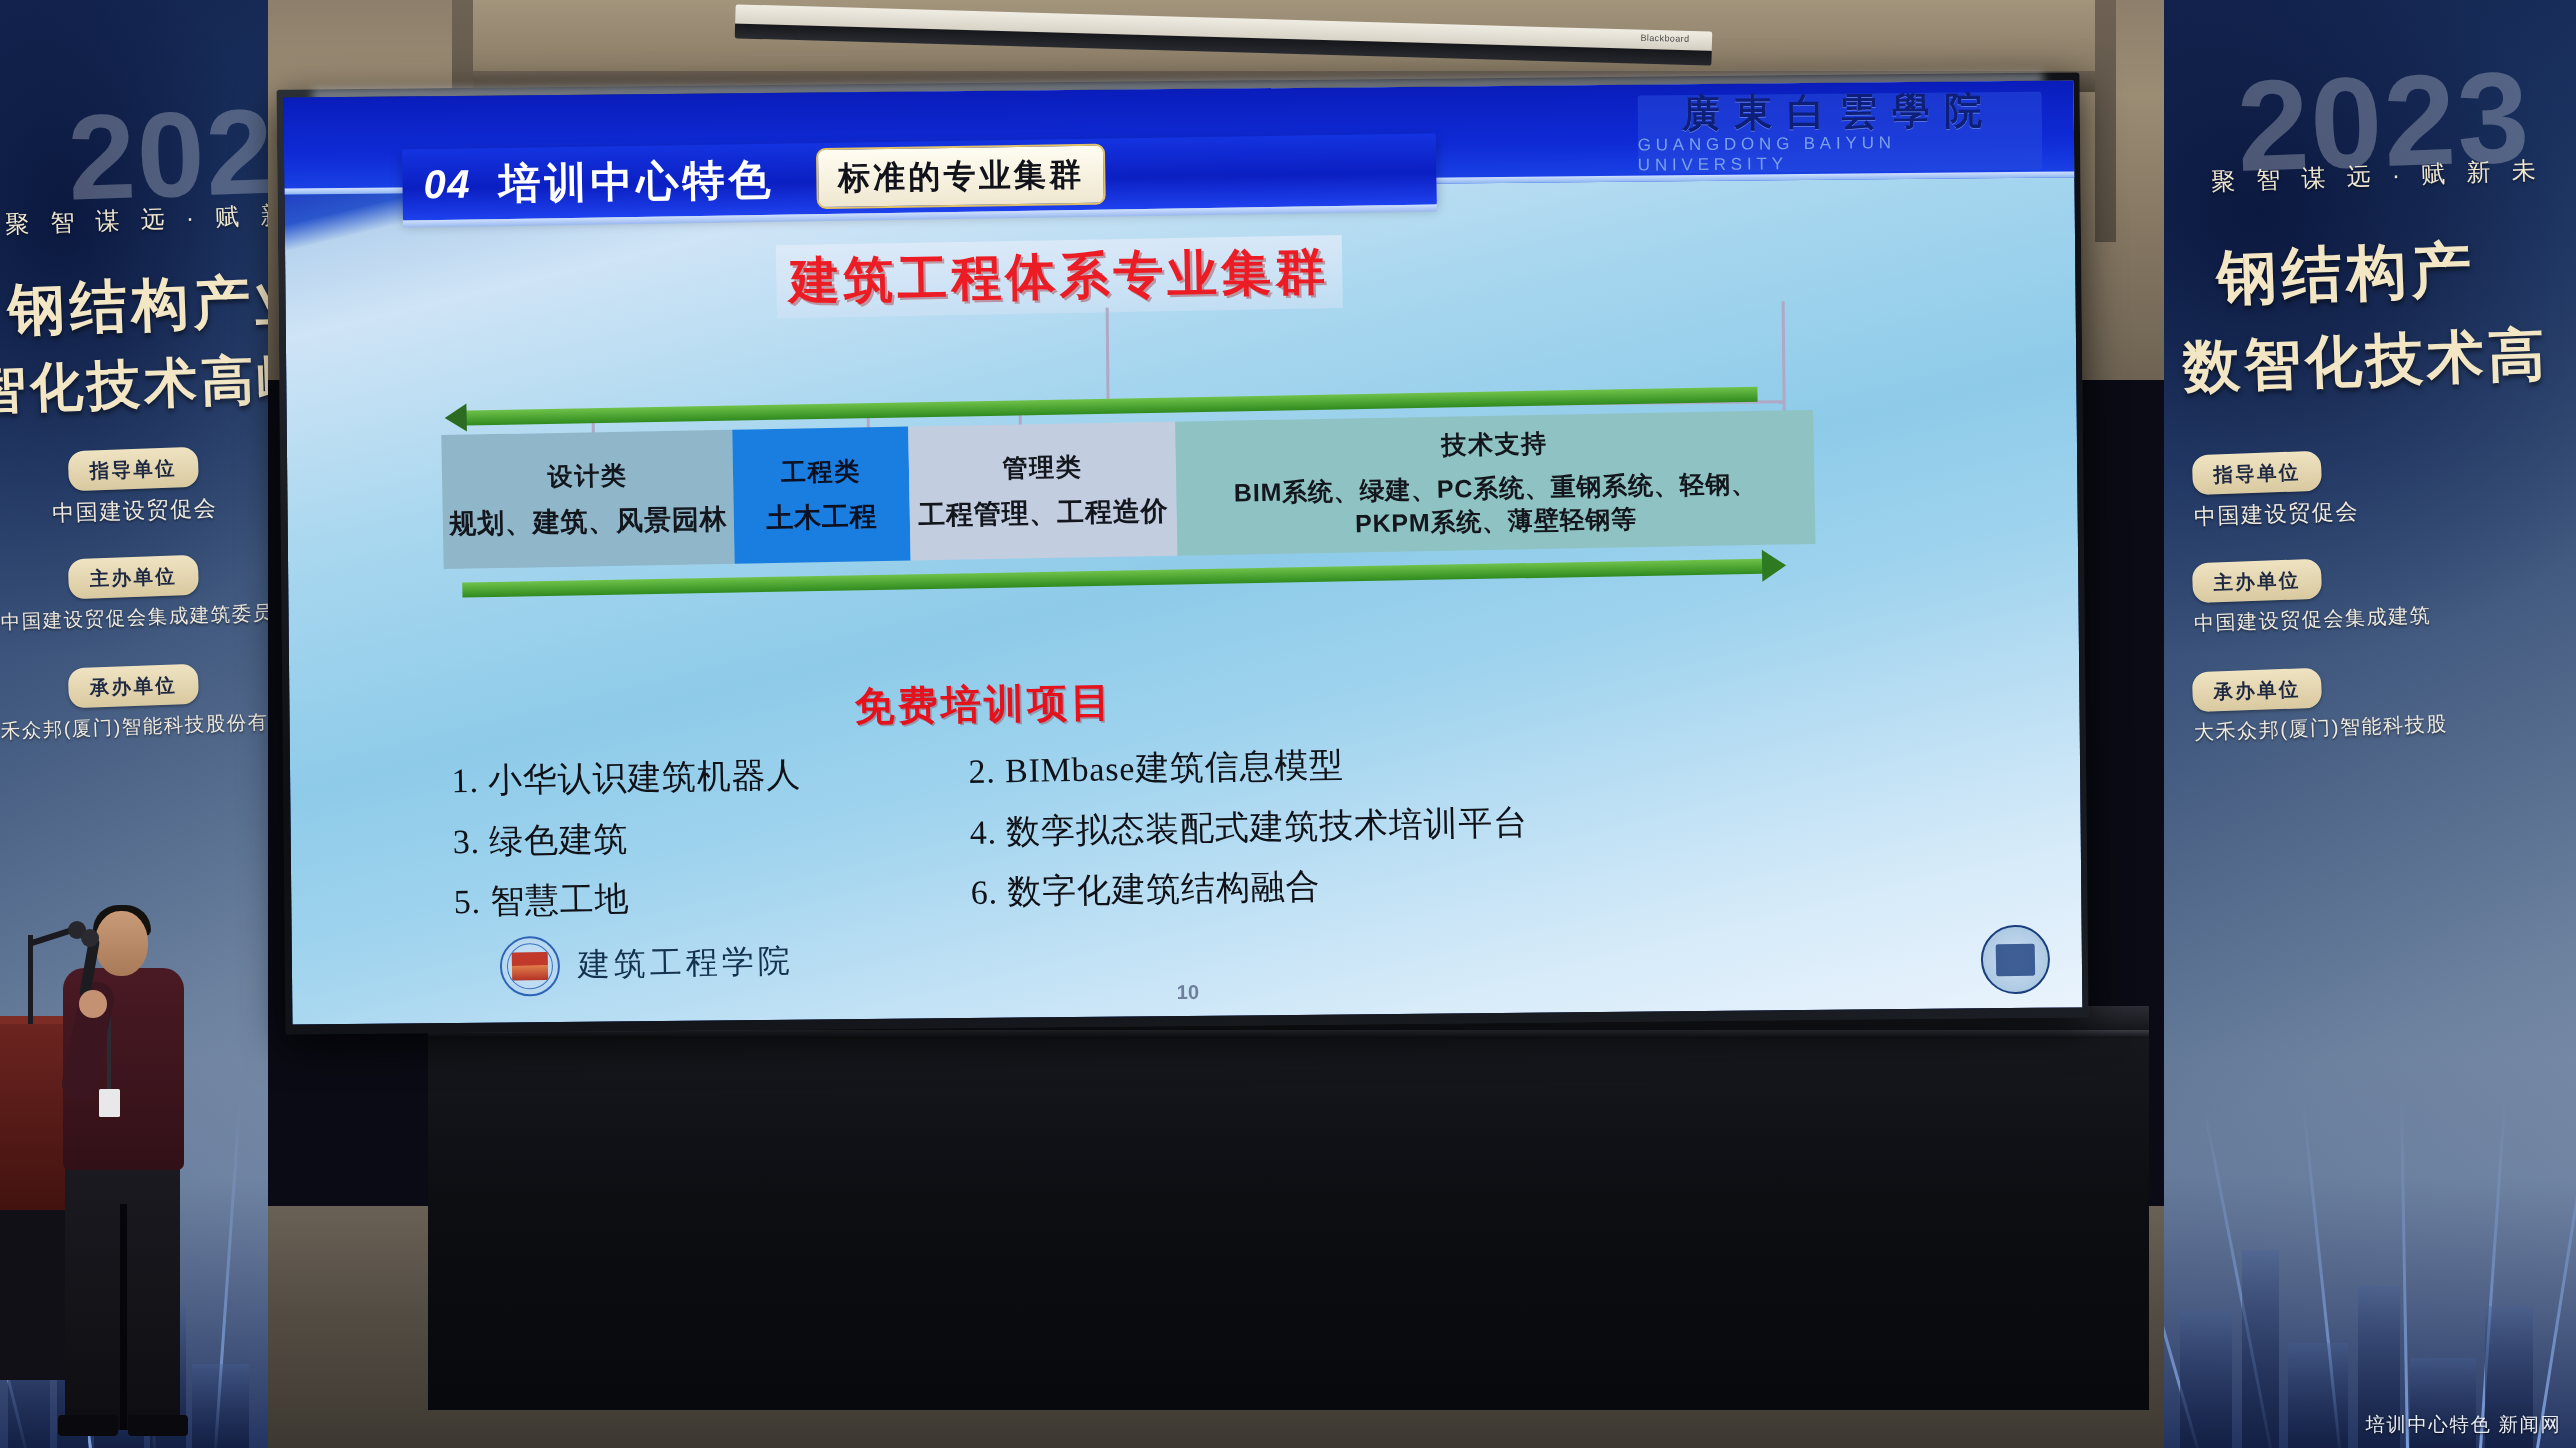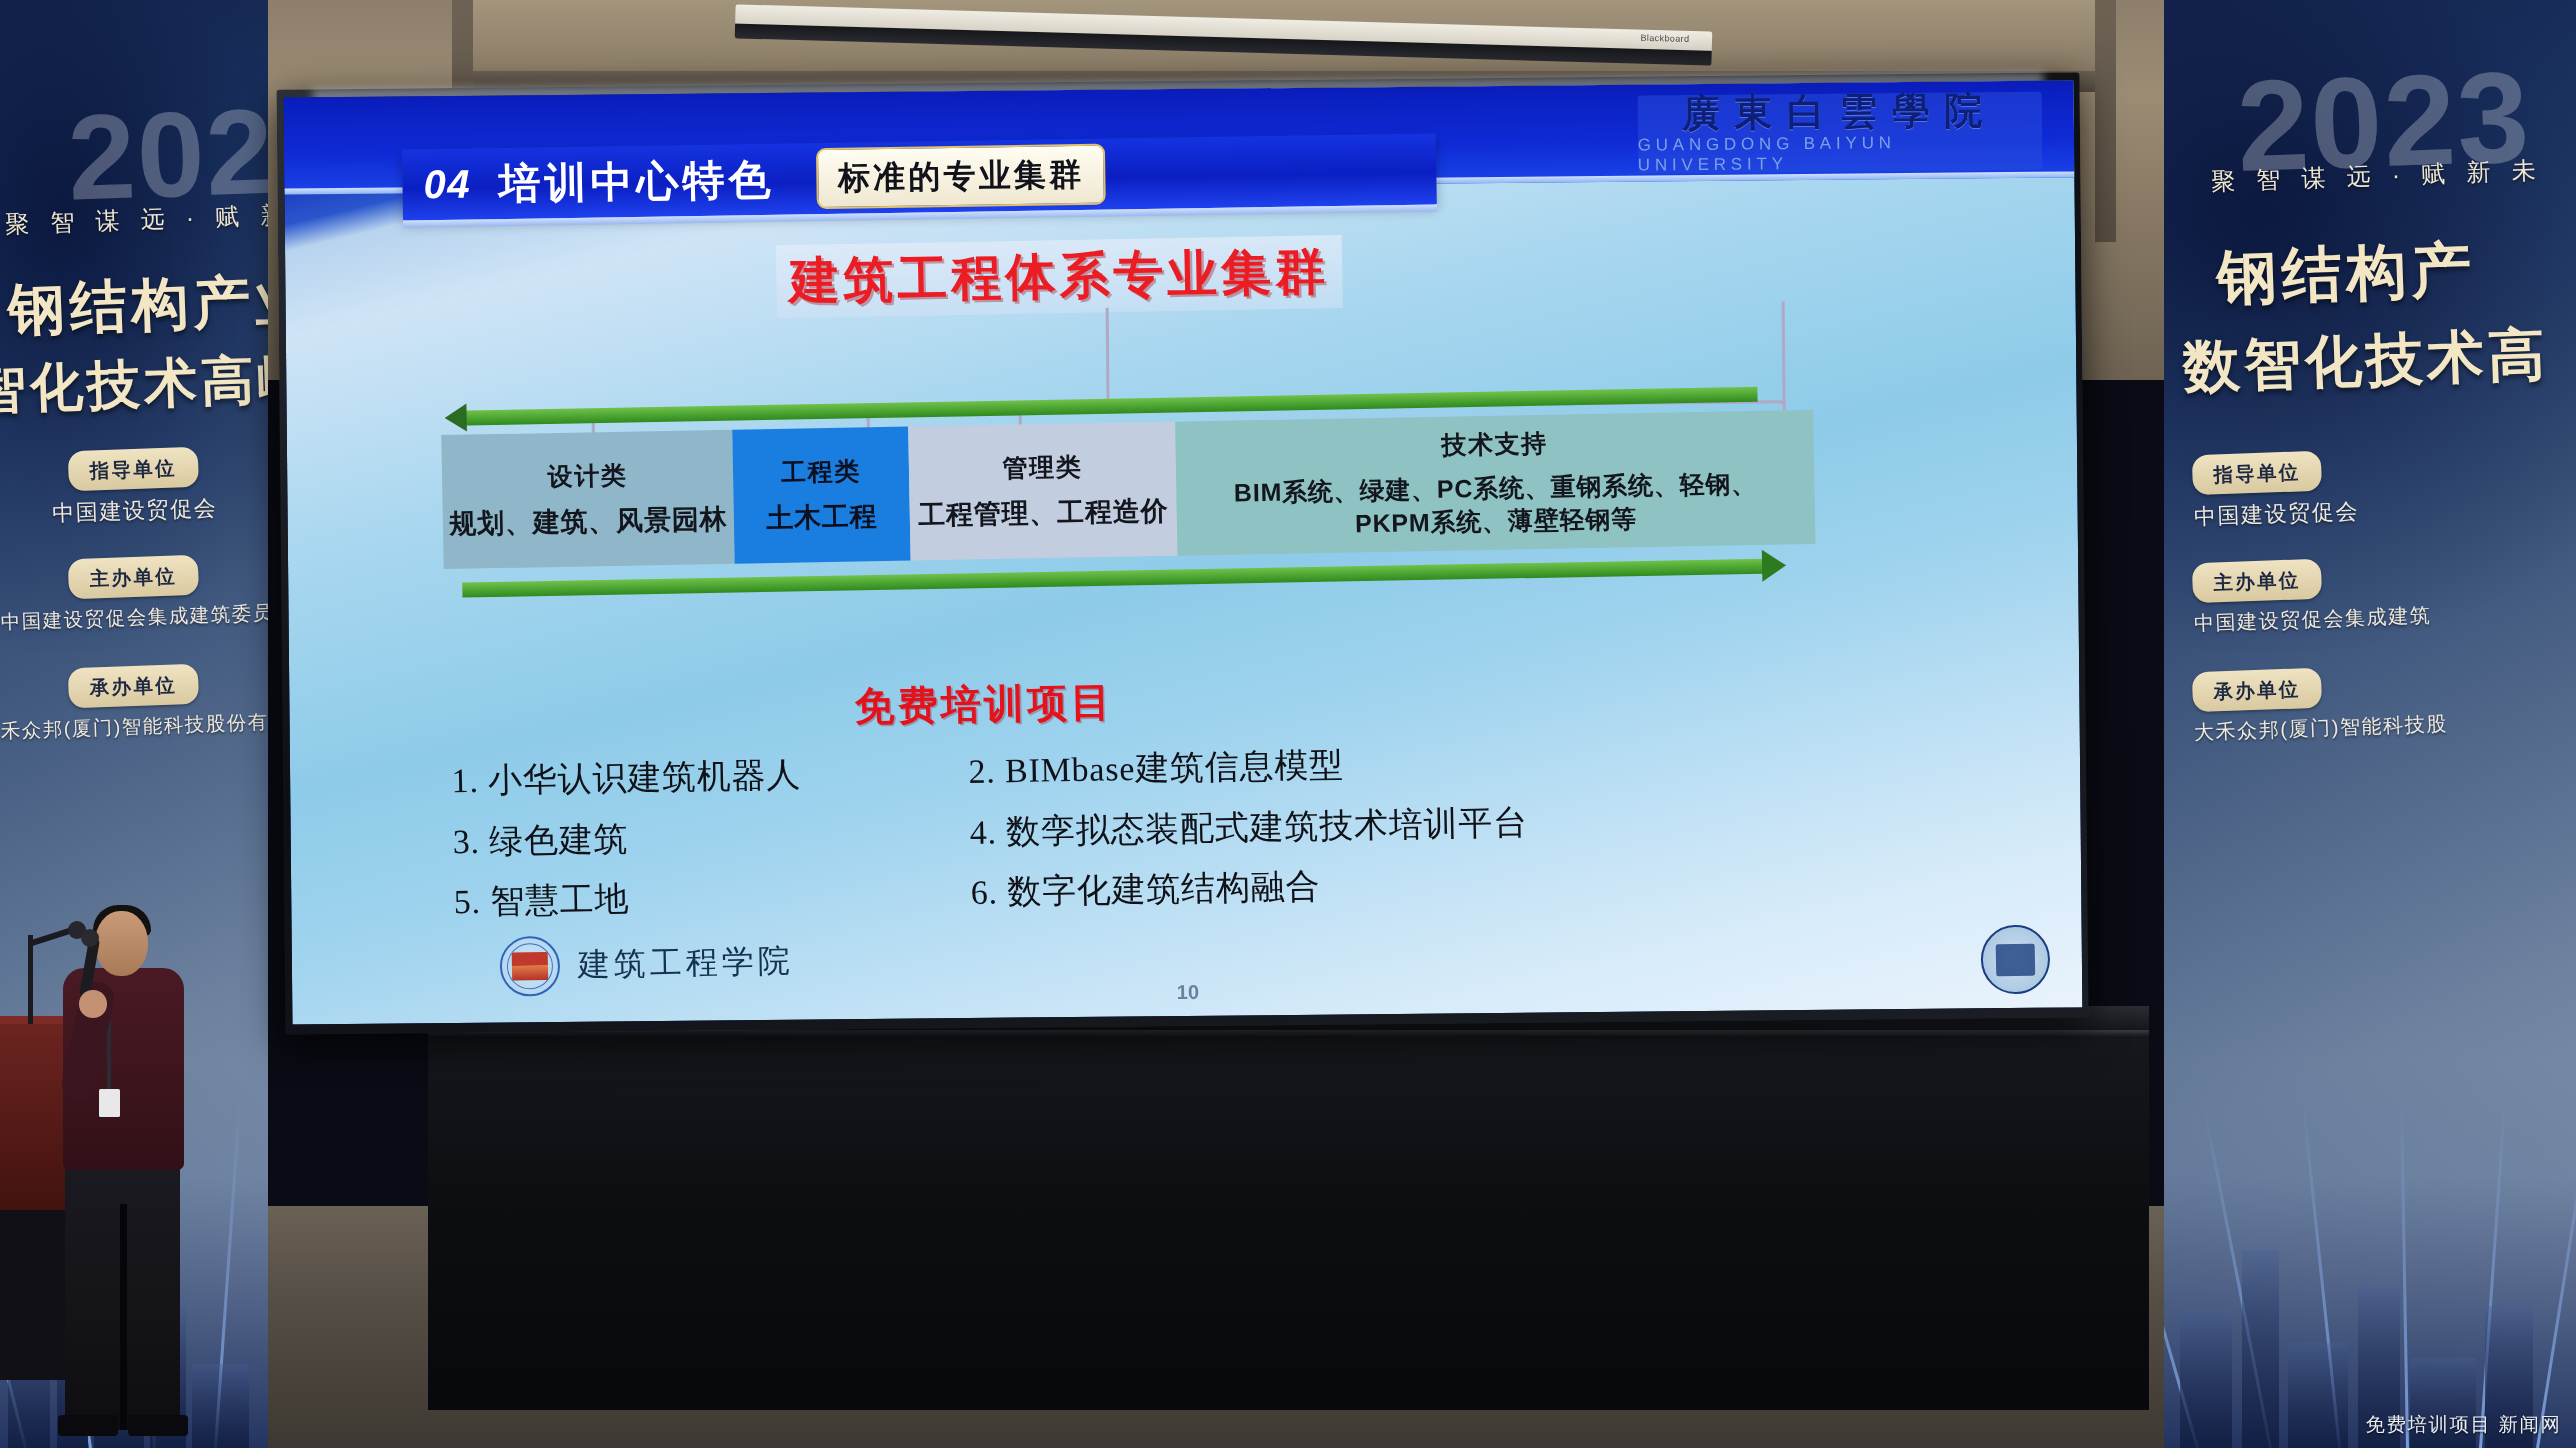--- a/index.html
+++ b/index.html
@@ -283,21 +283,21 @@
       <div class="ray" style="left:315px;transform:rotate(4deg);"></div>
       <div class="ray" style="left:372px;transform:rotate(9deg);"></div>
       <div class="bld" style="left:16px;width:52px;height:137px;"></div>
       <div class="bld" style="left:78px;width:37px;height:198px;"></div>
       <div class="bld" style="left:124px;width:60px;height:105px;"></div>
       <div class="bld" style="left:194px;width:42px;height:162px;"></div>
       <div class="bld" style="left:246px;width:66px;height:90px;"></div>
       <div class="bld" style="left:321px;width:48px;height:142px;"></div>
     </div>
 
-    <div class="watermark">免费培训项目  新闻网</div>
+    <div class="watermark">培训中心特色  新闻网</div>
   </div>
 
   <div class="screen-wrap">
     <div class="screen-bezel"></div>
     <div class="bezel-sheen"></div>
 
     <div class="screen">
       <div class="slide">
 
         <div class="slide-top-blue"></div>

